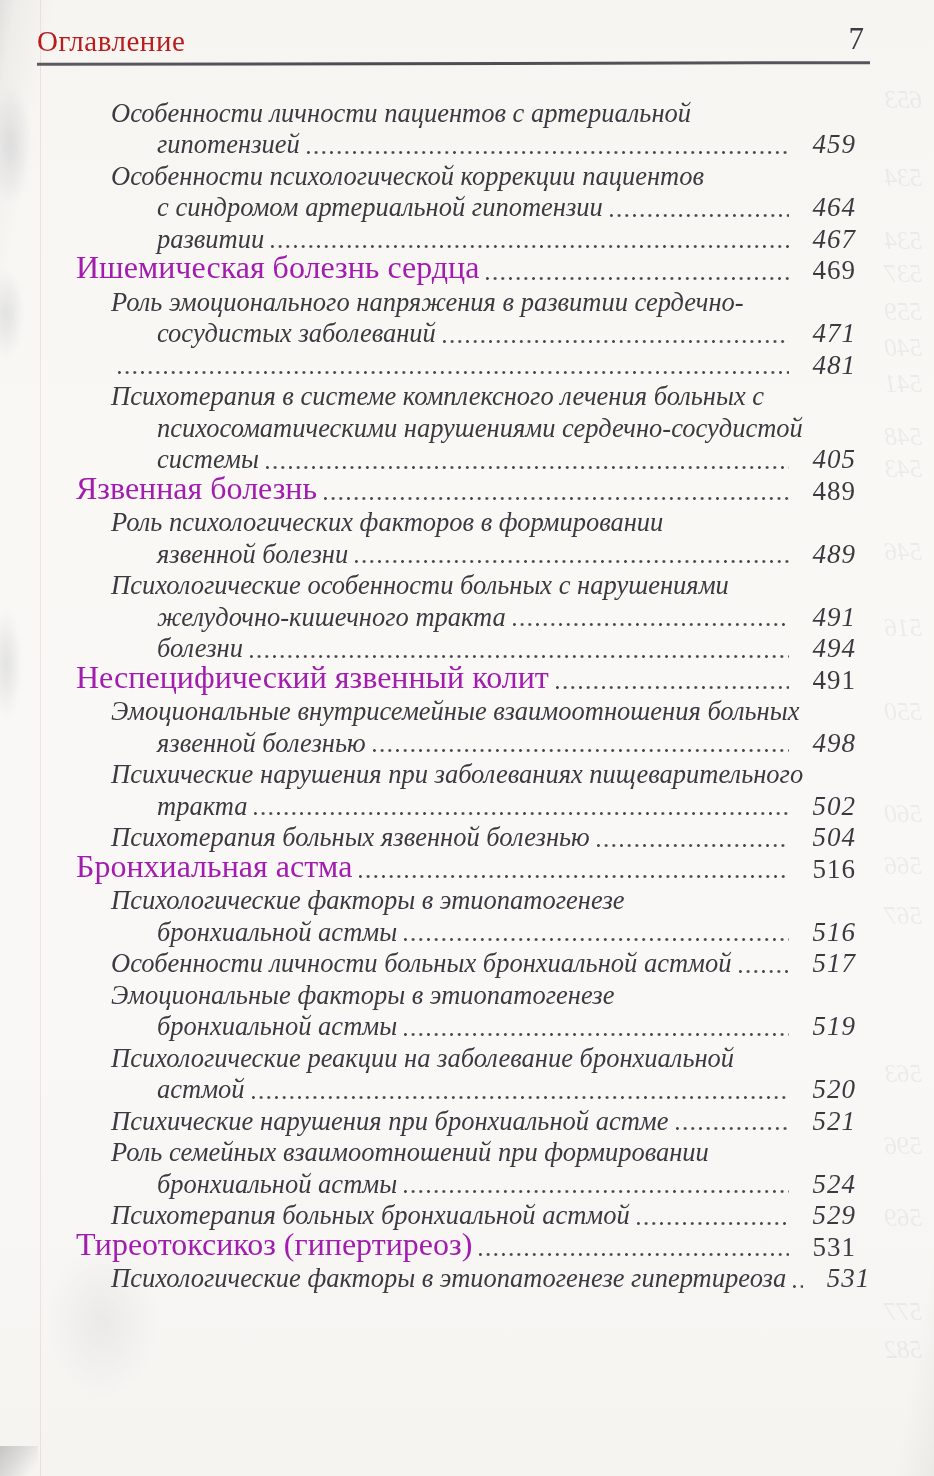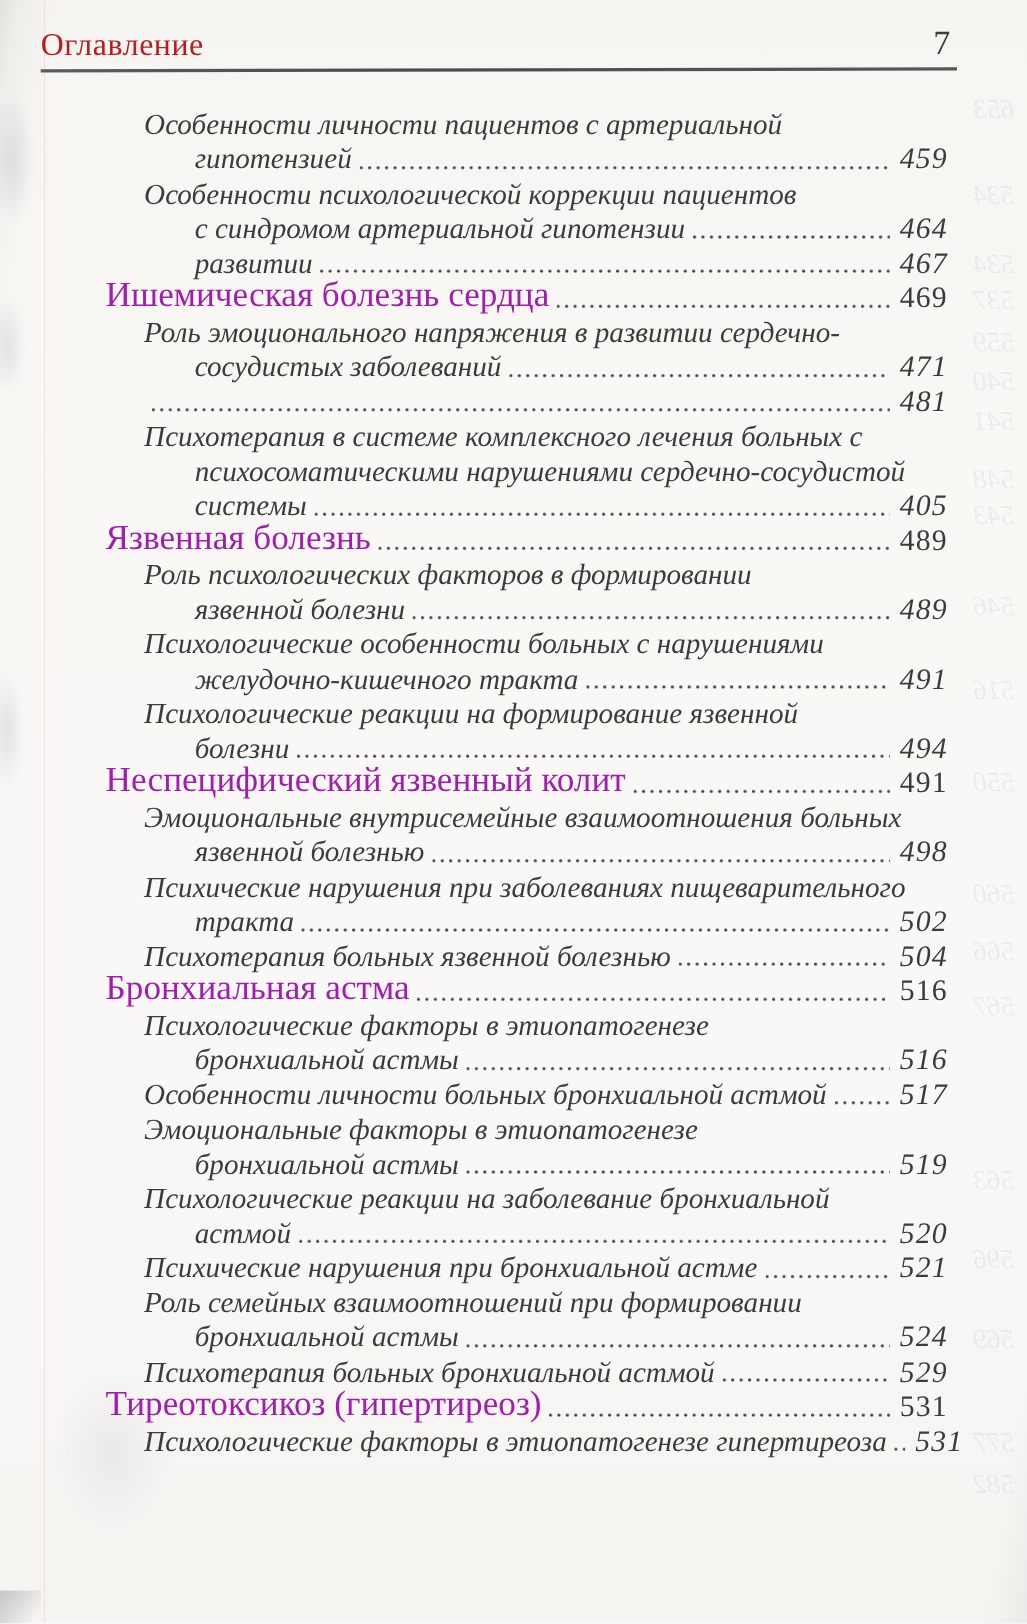--- a/index.html
+++ b/index.html
@@ -31,32 +31,32 @@
   
   .header-title { position:absolute; left:37px; top:25px; font-size:29px;
                   letter-spacing:0.5px; color:#b91c1c; }
   .header-num   { position:absolute; left:798px; top:21px; width:66px; font-size:31px;
                   text-align:right; color:#3e3d43; }
   .header-rule  { position:absolute; left:37px; top:62px; width:833px; height:2.5px;
                   background:linear-gradient(90deg,#5c5b61,#4c4b51 40%,#57565c);
                   transform:rotate(-0.12deg); }
 
   
-  .toc { position:absolute; left:76px; top:97px; width:780px;margin-left:20px; }
+  .toc { position:absolute; left:76px; top:97px; width:780px; }
   .entry { margin:0; }
   .entry .line { display:flex; align-items:flex-end; height:31.5px; }
   .txt  { white-space:nowrap; font-size:26.5px; color:#3b3a40; }
   .entry.level1 > .line > .txt { font-size:32px; color:#a21caf; }
   .entry.it .txt, .entry.it .page { font-style:italic; }
   .entry.level2 { padding-left:35px; }
   .line.cont { padding-left:46px; }
   .dots { flex:1 1 auto; min-width:10px; height:3.4px; margin:0 9px 6px 7px;
           background-image:radial-gradient(circle at 1.4px 1.7px,#47464c 1.15px,rgba(0,0,0,0) 1.8px);
           background-size:7.7px 3.4px; background-repeat:repeat-x; }
-  .page { flex:0 0 auto; min-width:58px; text-align:left; font-size:27px;
+  .page { flex:0 0 auto; min-width:58px; text-align:right; font-size:27px;
           color:#3b3a41; letter-spacing:1px; }
 </style>
 </head>
 <body>
 
 <div class="crease"></div>
 <div class="smudge s1"></div>
 <div class="smudge s2"></div>
 <div class="smudge s3"></div>
 <div class="smudge s4"></div>
@@ -173,23 +173,20 @@
       <div class="line">
         <span class="txt">Психологические особенности больных с нарушениями</span>
       </div>
       <div class="line cont">
         <span class="txt">желудочно-кишечного тракта</span>
         <span class="dots"></span>
         <span class="page">491</span>
       </div>
     </div>
     <div class="entry level2 it">
-      <div class="line">
-        <span class="txt">Психологические реакции на формирование язвенной</span>
-      </div>
       <div class="line cont">
         <span class="txt">болезни</span>
         <span class="dots"></span>
         <span class="page">494</span>
       </div>
     </div>
     <div class="entry level1">
       <div class="line">
         <span class="txt">Неспецифический язвенный колит</span>
         <span class="dots"></span>

